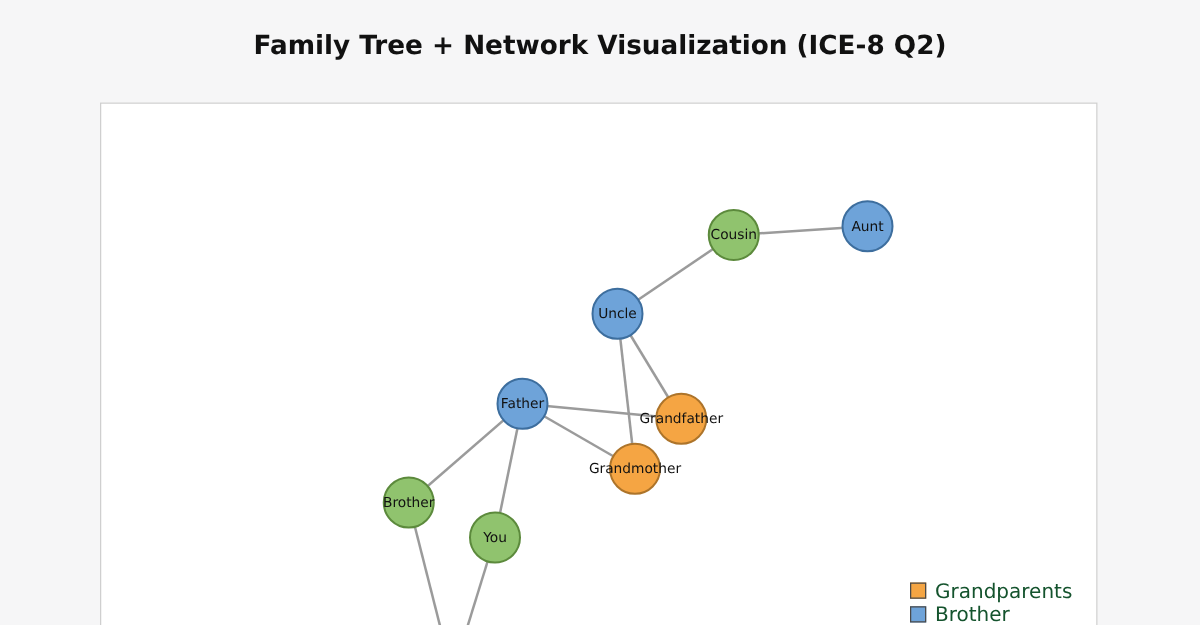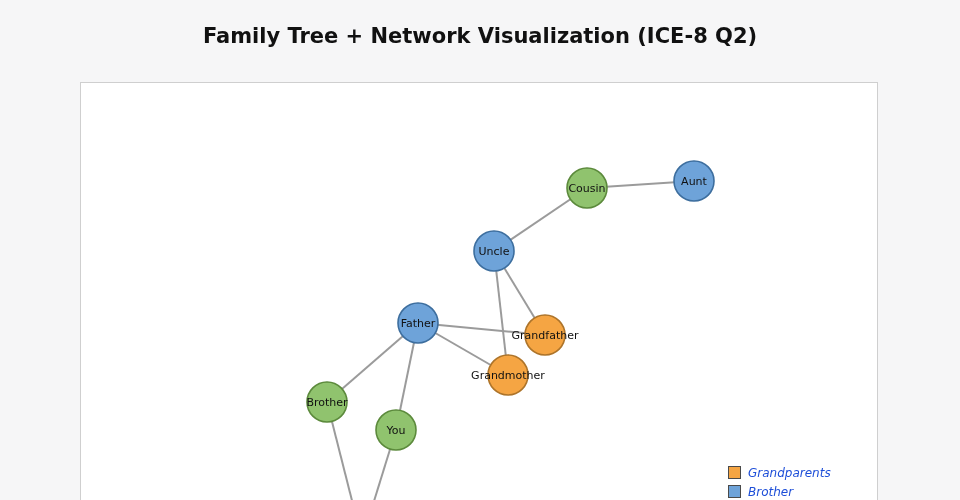--- a/index.html
+++ b/index.html
@@ -46,24 +46,23 @@
     align-items: center;
     gap: 7px;
     height: 15px;
   }
   .swatch {
     display: inline-block;
     width: 13px; height: 13px;
     border: 1px solid #4a4a4a;
   }
   .legend-label {
-    font-size: 12px;
-    color: #1d4ed8;
+    font-size: 16px;
+    color: #14532d;
     white-space: nowrap;
-    font-style: italic;
   }
 </style>
 </head>
 <body>
 
 <div class="page">
 
   <div class="title">Family Tree + Network Visualization (ICE-8 Q2)</div>
 
   <div class="chart-panel"></div>

